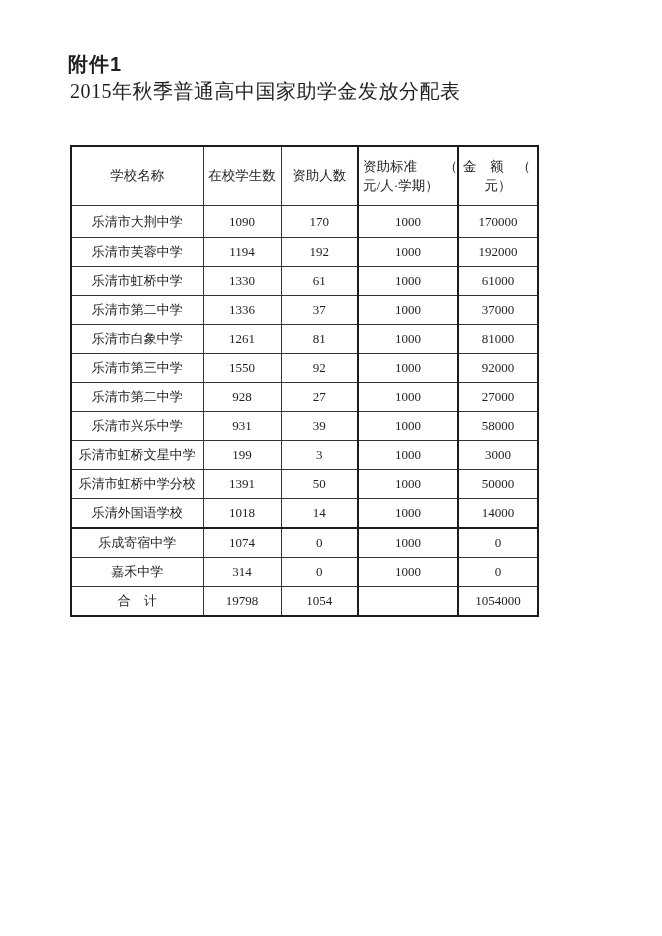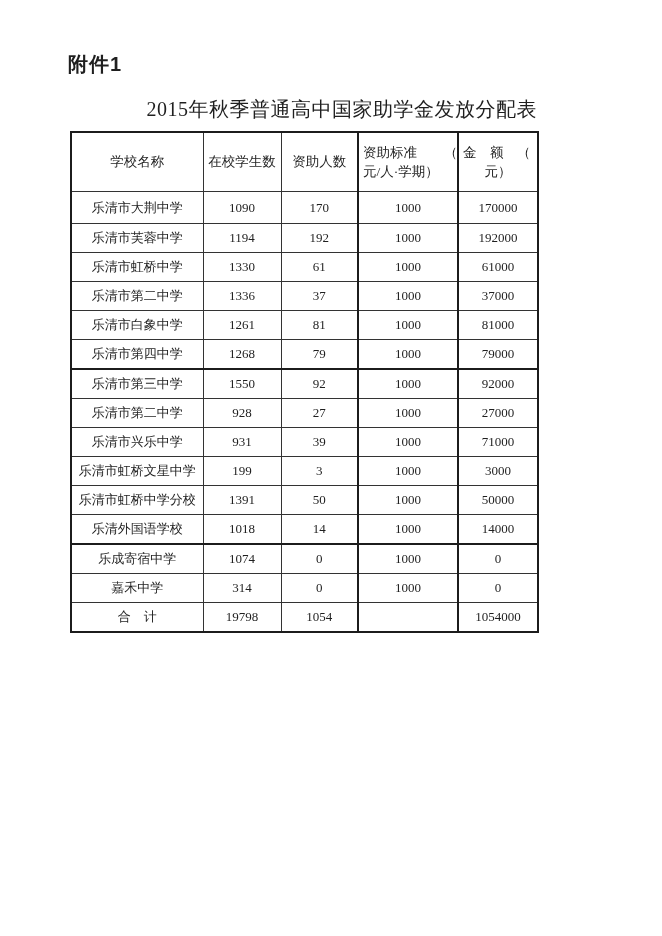--- a/index.html
+++ b/index.html
@@ -20,30 +20,30 @@
   .attachment-label{
     position:absolute;
     left:68px;top:51px;
     font-family:"Liberation Sans","DejaVu Sans",sans-serif;
     font-weight:bold;
     font-size:20px;
     letter-spacing:1px;
   }
   .doc-title{
     position:absolute;
-    left:70px;top:96px;
+    left:70px;top:78px;
     width:467px;
-    text-align:right;
+    text-align:left;
     font-size:20px;
     letter-spacing:0.5px;
     white-space:nowrap;
   }
   .grant-table{
     position:absolute;
-    left:70px;top:131px;
+    left:70px;top:145px;
     border-collapse:collapse;
     table-layout:fixed;
     width:467px;
     font-size:13px;
     padding-left:9px;
   }
   .grant-table th,.grant-table td{
     border:1px solid var(--line-thin);
     text-align:center;
     vertical-align:middle;
@@ -137,47 +137,40 @@
         <td class="col-3">1000</td>
         <td class="col-4">37000</td>
       </tr>
       <tr>
         <td class="col-0">乐清市白象中学</td>
         <td class="col-1">1261</td>
         <td class="col-2">81</td>
         <td class="col-3">1000</td>
         <td class="col-4">81000</td>
       </tr>
-      <tr class="section-end">
-        <td class="col-0">乐清市第四中学</td>
-        <td class="col-1">1268</td>
-        <td class="col-2">79</td>
-        <td class="col-3">1000</td>
-        <td class="col-4">79000</td>
-      </tr>
       <tr>
         <td class="col-0">乐清市第三中学</td>
         <td class="col-1">1550</td>
         <td class="col-2">92</td>
         <td class="col-3">1000</td>
         <td class="col-4">92000</td>
       </tr>
       <tr>
         <td class="col-0">乐清市第二中学</td>
         <td class="col-1">928</td>
         <td class="col-2">27</td>
         <td class="col-3">1000</td>
         <td class="col-4">27000</td>
       </tr>
       <tr>
         <td class="col-0">乐清市兴乐中学</td>
         <td class="col-1">931</td>
         <td class="col-2">39</td>
         <td class="col-3">1000</td>
-        <td class="col-4">71000</td>
+        <td class="col-4">58000</td>
       </tr>
       <tr>
         <td class="col-0">乐清市虹桥文星中学</td>
         <td class="col-1">199</td>
         <td class="col-2">3</td>
         <td class="col-3">1000</td>
         <td class="col-4">3000</td>
       </tr>
       <tr>
         <td class="col-0">乐清市虹桥中学分校</td>

